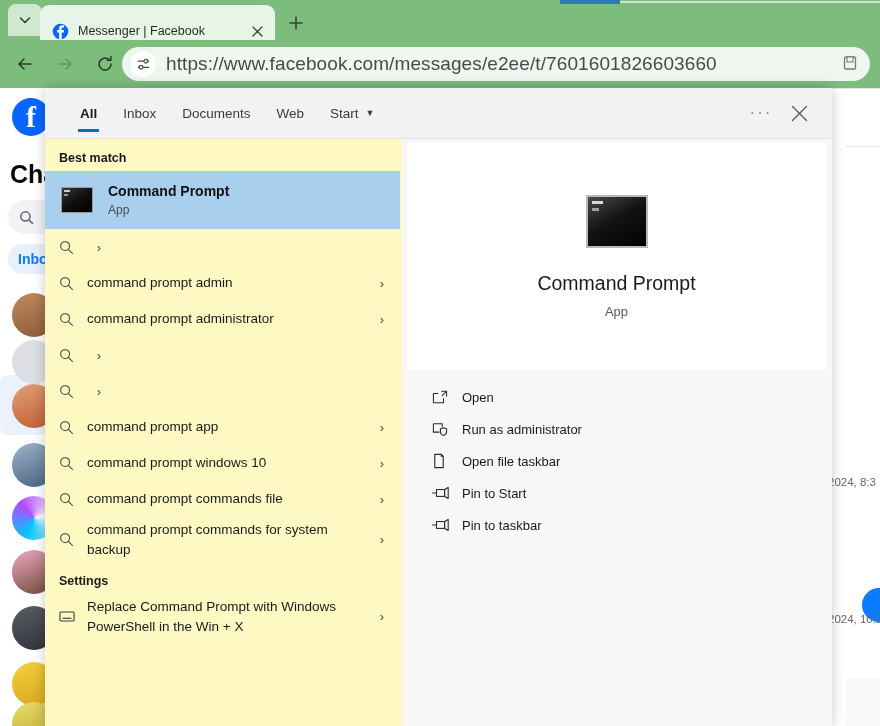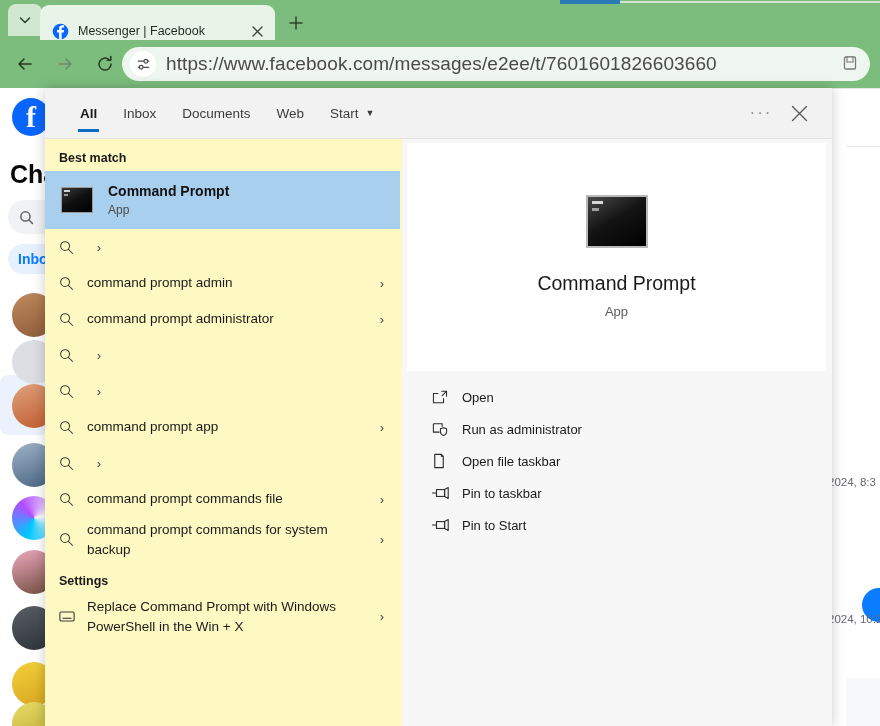--- a/index.html
+++ b/index.html
@@ -425,20 +425,21 @@
             <span class="txt">command prompt <b>app</b></span>
             <span class="chev">›</span>
           </div>
           <div class="sp-item">
             <span class="ico">
               <svg width="15" height="15" viewBox="0 0 18 18">
                 <circle cx="7.3" cy="7.3" r="5.3" fill="none" stroke="#3a3a3a" stroke-width="1.25"></circle>
                 <line x1="11.3" y1="11.3" x2="16.2" y2="16.2" stroke="#3a3a3a" stroke-width="1.25" stroke-linecap="round"></line>
               </svg>
             </span>
+            <span class="txt">command prompt <b>windows 10</b></span>
             <span class="chev">›</span>
           </div>
           <div class="sp-item">
             <span class="ico">
               <svg width="15" height="15" viewBox="0 0 18 18">
                 <circle cx="7.3" cy="7.3" r="5.3" fill="none" stroke="#3a3a3a" stroke-width="1.25"></circle>
                 <line x1="11.3" y1="11.3" x2="16.2" y2="16.2" stroke="#3a3a3a" stroke-width="1.25" stroke-linecap="round"></line>
               </svg>
             </span>
             <span class="txt">command prompt <b>commands file</b></span>
@@ -509,28 +510,28 @@
             <span class="alabel">Open file taskbar</span>
           </div>
           <div class="sp-action">
             <span class="aico">
               <svg width="18" height="14" viewBox="0 0 20 14">
                 <line x1="0.5" y1="7" x2="5" y2="7" stroke="#2a2a2a" stroke-width="1.2" stroke-linecap="round"></line>
                 <rect x="5" y="3.2" width="9" height="7.6" fill="none" stroke="#2a2a2a" stroke-width="1.2"></rect>
                 <path d="M14 3.2 L18 0.8 V13.2 L14 10.8 Z" fill="none" stroke="#2a2a2a" stroke-width="1.2" stroke-linejoin="round"></path>
               </svg>
             </span>
-            <span class="alabel">Pin to taskbar</span>
+            <span class="alabel">Pin to Start</span>
           </div>
           <div class="sp-action">
             <span class="aico">
               <svg width="18" height="14" viewBox="0 0 20 14">
                 <line x1="0.5" y1="7" x2="5" y2="7" stroke="#2a2a2a" stroke-width="1.2" stroke-linecap="round"></line>
                 <rect x="5" y="3.2" width="9" height="7.6" fill="none" stroke="#2a2a2a" stroke-width="1.2"></rect>
                 <path d="M14 3.2 L18 0.8 V13.2 L14 10.8 Z" fill="none" stroke="#2a2a2a" stroke-width="1.2" stroke-linejoin="round"></path>
               </svg>
             </span>
-            <span class="alabel">Pin to Start</span>
+            <span class="alabel">Pin to taskbar</span>
           </div>
         </div>
     </div>
   </div>
 </div>
 
 </body></html>

